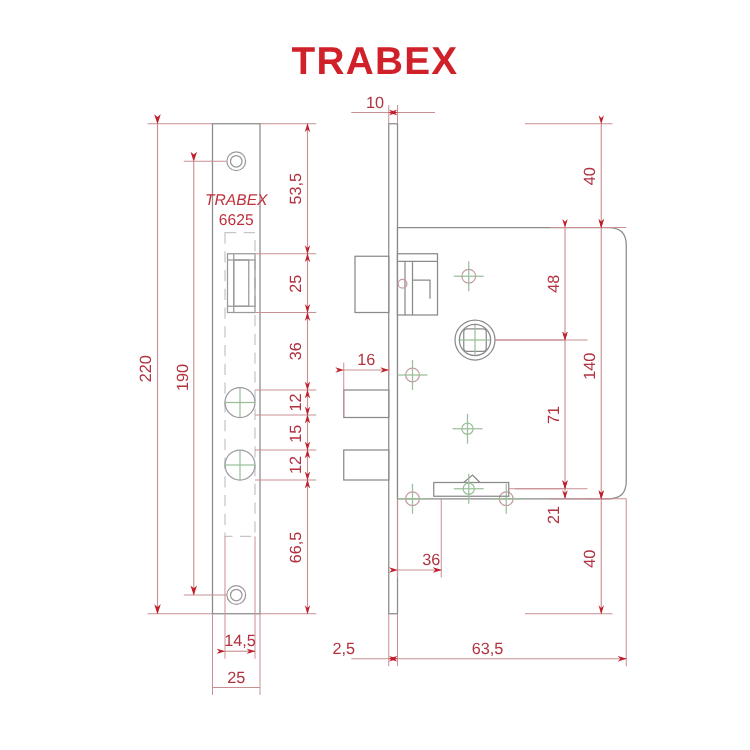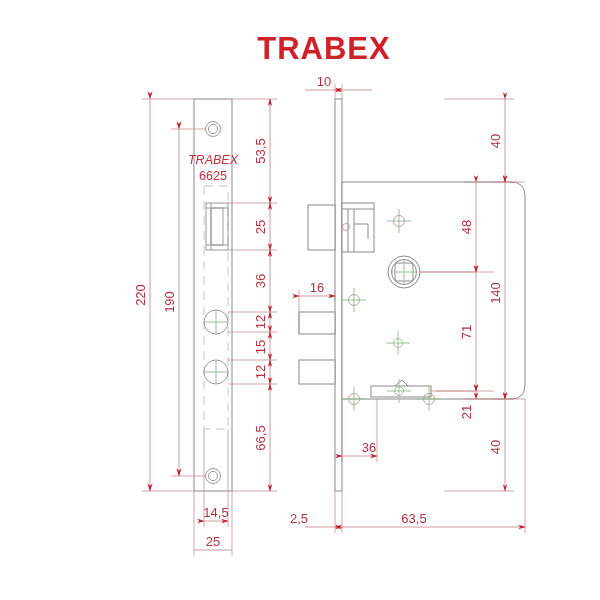--- a/index.html
+++ b/index.html
@@ -1,17 +1,17 @@
 <!DOCTYPE html>
 <html><head>
 <meta charset="utf-8">
 <style>
   html,body{margin:0;padding:0;background:#ffffff;}
   body{width:600px;height:600px;overflow:hidden;font-family:"Liberation Sans",sans-serif;}
-  #stage{position:relative;width:544px;height:600px;margin-left:24px;}
+  #stage{position:relative;width:544px;height:600px;}
   #brand{
     position:absolute;left:0;top:31px;width:600px;text-align:center;
     font-family:"Liberation Sans",sans-serif;
     font-weight:bold;font-size:31px;letter-spacing:1px;
     color:#d0202a;
   }
   svg{position:absolute;left:0;top:0;}
   .dimtxt{font-family:"Liberation Sans",sans-serif;font-size:13px;fill:#b23240;}
   .plate-label{font-family:"Liberation Sans",sans-serif;font-size:12.5px;fill:#c0303c;}
 </style>

